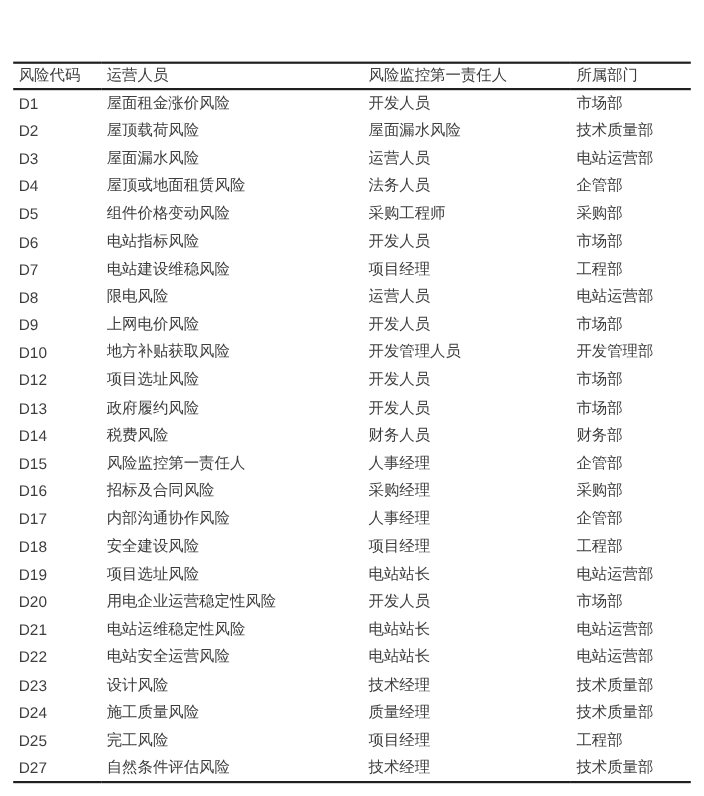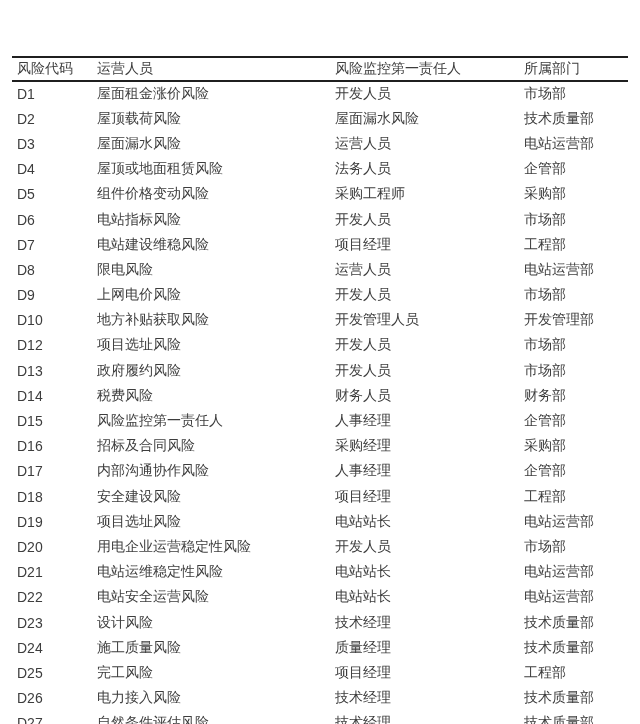--- a/index.html
+++ b/index.html
@@ -242,26 +242,20 @@
           <td>质量经理</td>
           <td>技术质量部</td>
         </tr>
         <tr>
           <td>D25</td>
           <td>完工风险</td>
           <td>项目经理</td>
           <td>工程部</td>
         </tr>
         <tr>
-          <td>D26</td>
-          <td>电力接入风险</td>
-          <td>技术经理</td>
-          <td>技术质量部</td>
-        </tr>
-        <tr>
           <td>D27</td>
           <td>自然条件评估风险</td>
           <td>技术经理</td>
           <td>技术质量部</td>
         </tr>
       </tbody>
   </table>
 
   <div class="watermark">
     <span class="watermark-logo"></span>

